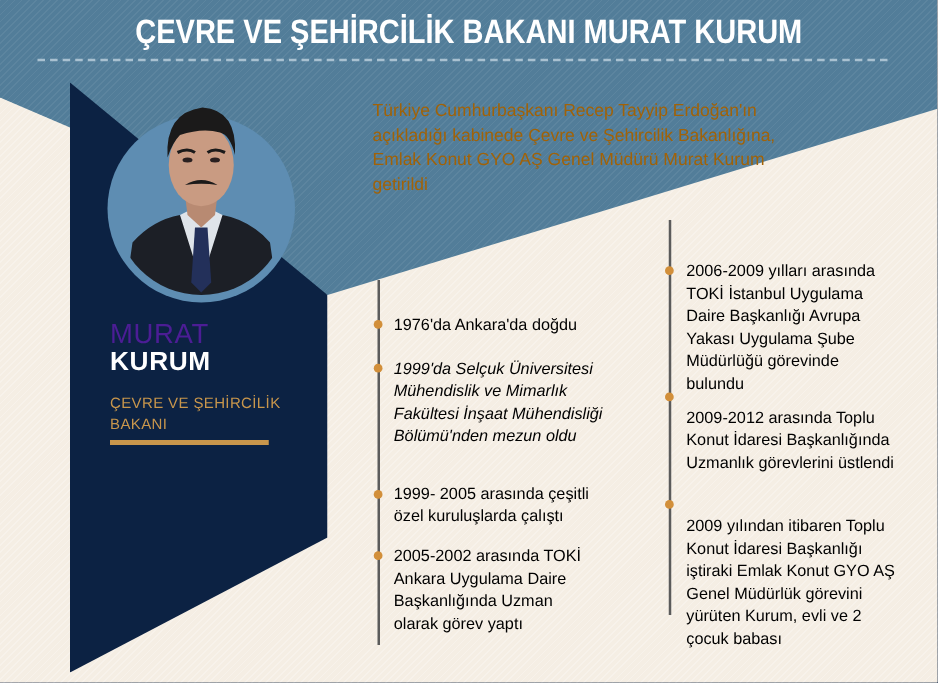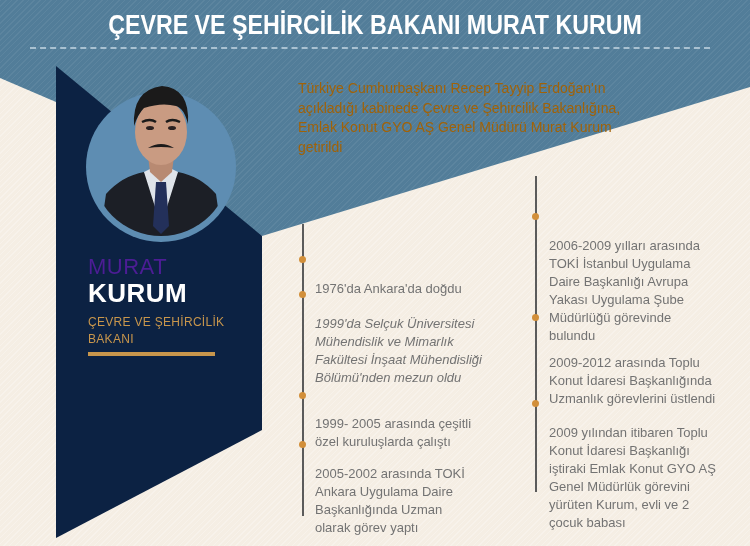--- a/index.html
+++ b/index.html
@@ -48,36 +48,36 @@
     position: absolute; left: 92px; top: 76px; width: 138px; height: 160px;
     border-radius: 0 0 69px 69px; overflow: hidden;
   }
   .photo svg { display: block; }
   .name-first {
     position: absolute; left: 88px; top: 254px; color: #4c1d95;
     font-size: 22px; font-weight: normal; letter-spacing: 0.5px;
   }
   .name-last {
     position: absolute; left: 88px; top: 278px; color: #ffffff;
-    font-size: 26px; font-weight: bold; letter-spacing: 0.5px;
+    font-size: 21px; font-weight: bold; letter-spacing: 0.5px;
   }
   .role {
     position: absolute; left: 88px; top: 314px; width: 160px; color: #c8964c;
     font-size: 12px; line-height: 17px; letter-spacing: 0.3px;
   }
   .gold-bar {
     position: absolute; left: 88px; top: 352px; width: 127px; height: 4px;
     background: #c8964c;
   }
   .intro {
     position: absolute; left: 298px; top: 79px; width: 340px; color: #a16207;
     font-size: 14px; line-height: 19.5px;
   }
   .tl-line { position: absolute; width: 2px; background: #5b5b5b; }
-  .tl-item { position: absolute; color: #737373; font-size: 13px; line-height: 18px; margin-top: 29px; }
+  .tl-item { position: absolute; color: #000000; font-size: 13px; line-height: 18px; }
   .tl-dot {
     position: absolute; width: 7px; height: 7px; border-radius: 50%; background: #d28f3a;
   }
 </style>
 </head>
 <body>
 
 <div class="bg-cream"></div>
 <div class="bg-blue"></div>
 <div class="bg-blue-left"></div>
@@ -139,14 +139,14 @@
 <div>
   <div class="tl-line" style="left:535px; top:176px; height:316px;"></div>
 
   <div class="tl-dot" style="left:532px; top:213px;"></div>
   <div class="tl-item" style="left:549px; top:208px; width:170px;">2006-2009 yılları arasında TOKİ İstanbul Uygulama Daire Başkanlığı Avrupa Yakası Uygulama Şube Müdürlüğü görevinde bulundu</div>
 
   <div class="tl-dot" style="left:532px; top:314px;"></div>
   <div class="tl-item" style="left:549px; top:325px; width:175px;">2009-2012 arasında Toplu Konut İdaresi Başkanlığında Uzmanlık görevlerini üstlendi</div>
 
   <div class="tl-dot" style="left:532px; top:400px;"></div>
-  <div class="tl-item" style="left:549px; top:395px; width:170px;">2009 yılından itibaren Toplu Konut İdaresi Başkanlığı iştiraki Emlak Konut GYO AŞ Genel Müdürlük görevini yürüten Kurum, evli ve 2 çocuk babası</div>
+  <div class="tl-item" style="left:549px; top:412px; width:170px;">2009 yılından itibaren Toplu Konut İdaresi Başkanlığı iştiraki Emlak Konut GYO AŞ Genel Müdürlük görevini yürüten Kurum, evli ve 2 çocuk babası</div>
 </div>
 
 </body></html>

